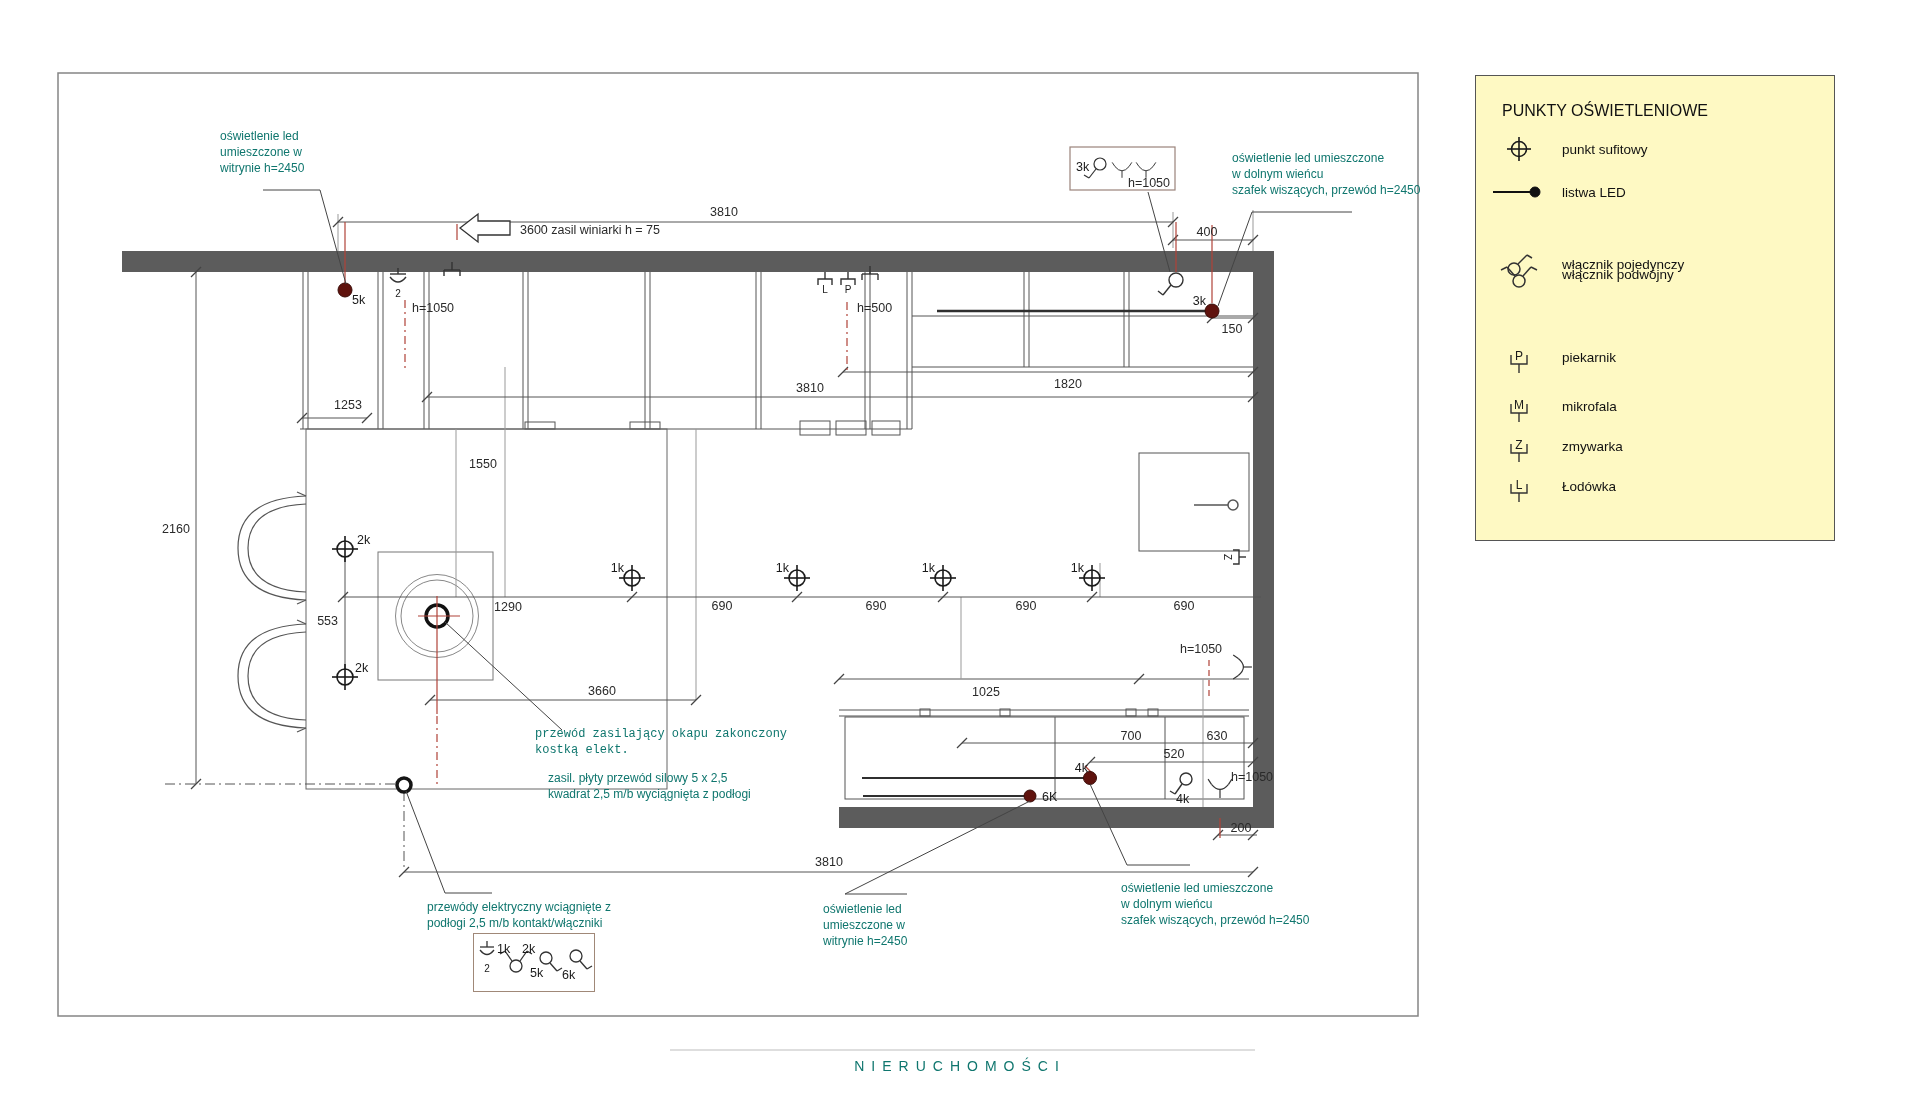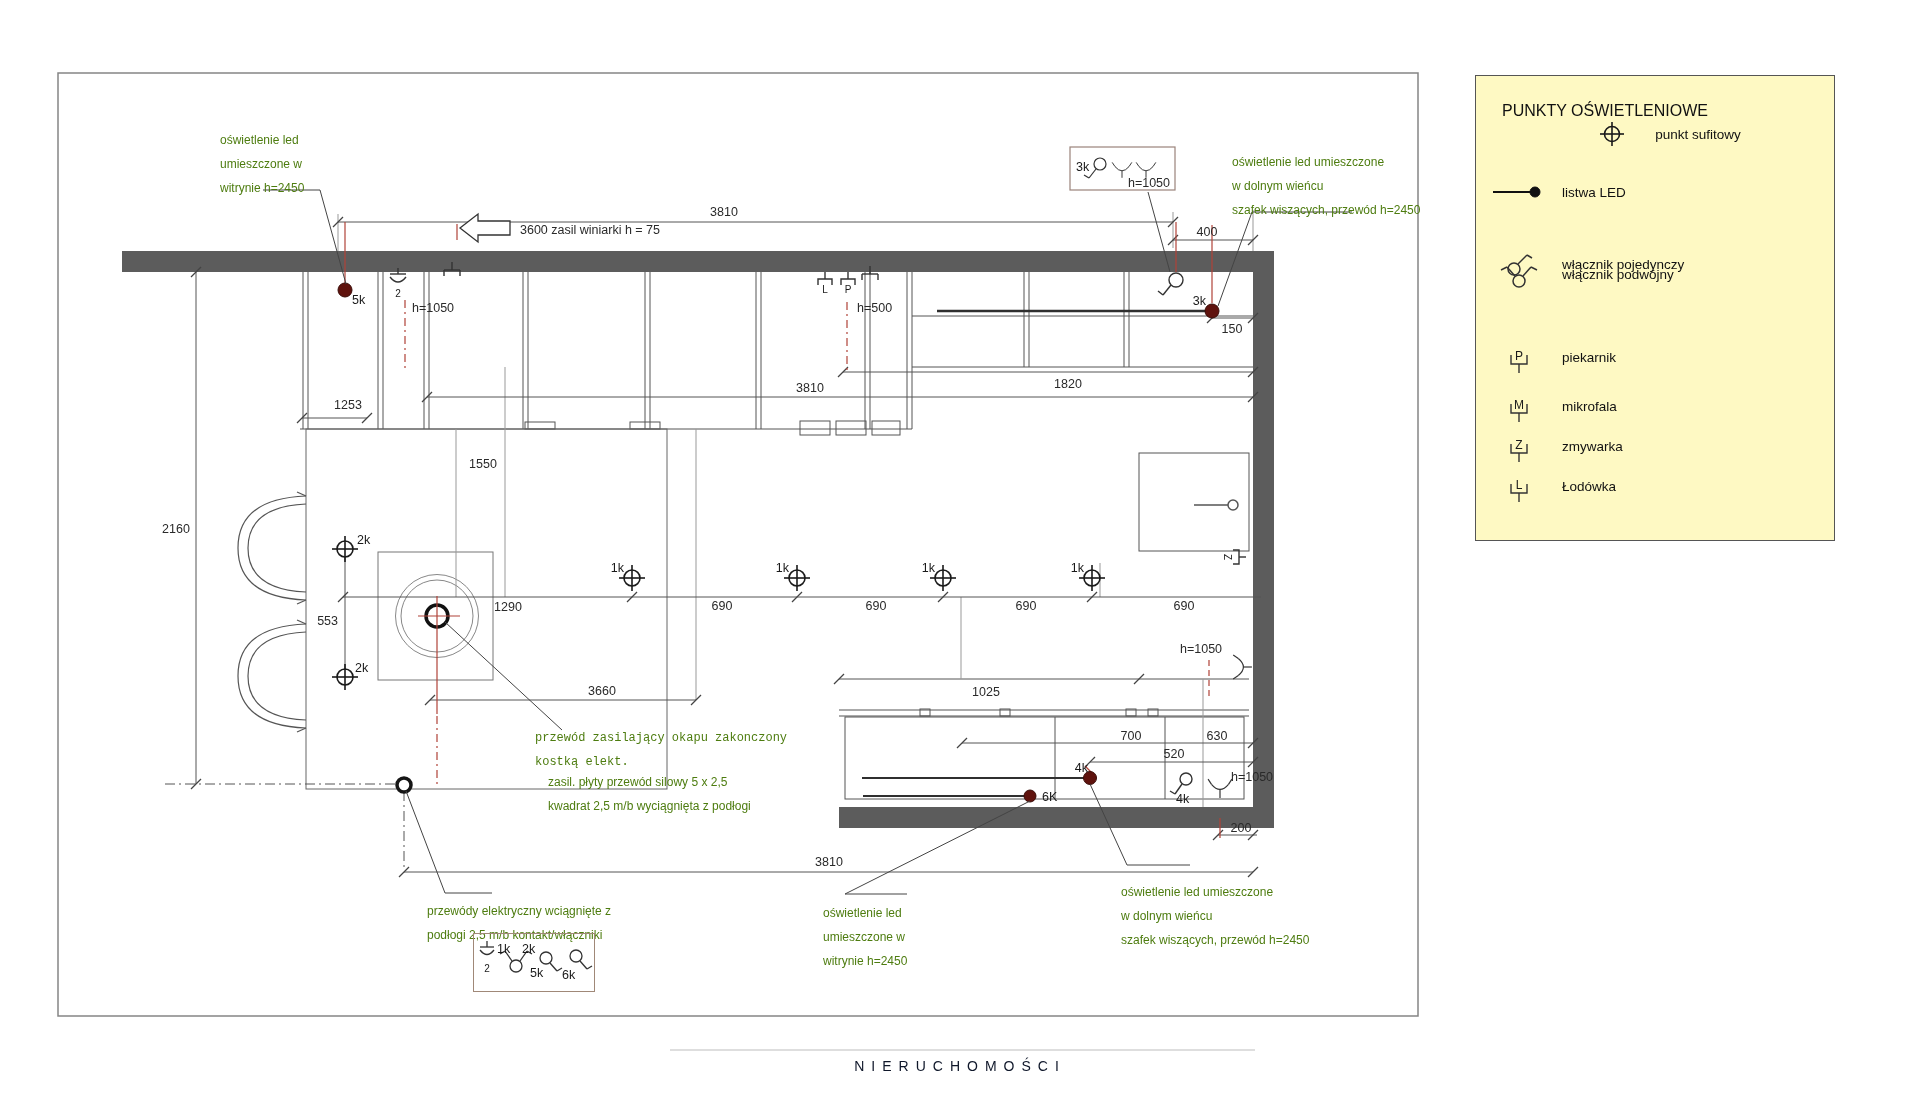--- a/index.html
+++ b/index.html
@@ -2,35 +2,35 @@
 <html><head>
 <meta charset="utf-8">
 <style>
   html,body{margin:0;padding:0;background:#fff;}
   #stage{position:relative;width:1920px;height:1099px;background:#ffffff;overflow:hidden;
          font-family:"Liberation Sans",sans-serif;}
   svg text{font-family:"Liberation Sans",sans-serif;}
   .dim{font-size:12.5px;fill:#2a2a2a;}
   .ptlabel{font-size:12.5px;fill:#1a1a1a;}
   .small{font-size:10px;fill:#1a1a1a;}
-  .ann{position:absolute;font-size:12px;line-height:24px;color:#4d7c0f;white-space:pre-line;}
+  .ann{position:absolute;font-size:12px;line-height:16px;color:#0f766e;white-space:pre-line;}
   
   #legend{position:absolute;left:1475px;top:75px;width:358px;height:464px;
           border:1.5px solid #555;background:#fef9c3;text-decoration:underline;}
   #legend .title{position:absolute;left:26px;top:26px;font-size:16px;color:#111;}
   .lrow{position:absolute;left:0;width:100%;height:30px;display:flex;align-items:center;}
   .lsym{width:86px;display:flex;justify-content:center;flex:0 0 86px;}
   .llabel{font-size:13.5px;color:#111;}
   
   #wm{position:absolute;left:960px;top:1008px;transform:translateX(-50%);
       font-family:"Liberation Serif",serif;font-size:36px;color:#fdfdfd;
       -webkit-text-stroke:1.2px #cccccc;text-stroke:1.2px #cccccc;white-space:nowrap;}
   #wmline{position:absolute;left:670px;top:1049px;width:585px;border-top:2px solid #dedede;}
   #wmsub{position:absolute;left:960px;top:1058px;transform:translateX(-50%);
-      font-size:14px;letter-spacing:7px;color:#0f172a;white-space:nowrap;}
+      font-size:14px;letter-spacing:7px;color:#0f766e;white-space:nowrap;}
   
   #symbox{position:absolute;left:473px;top:933px;width:120px;height:57px;border:1px solid #a08878;}
   
 </style>
 </head>
 <body>
 
 <div id="stage">
 
   
@@ -421,21 +421,21 @@
 w dolnym wieńcu
 szafek wiszących, przewód h=2450</div>
 
   
   <div id="symbox"></div>
 
   
   <div id="legend">
     <div class="title">PUNKTY OŚWIETLENIOWE</div>
 
-    <div class="lrow" style="top:43px;justify-content:center;">
+    <div class="lrow" style="top:58px;">
       <span class="lsym">
         <svg width="44" height="30" viewBox="-22 -15 44 30" fill="none" stroke="#1a1a1a" stroke-width="1.6">
           <circle r="7.5"></circle>
             <line x1="-12" y1="0" x2="12" y2="0"></line>
             <line x1="0" y1="-12" x2="0" y2="12"></line>
         </svg>
         </span>
       <span class="llabel">punkt sufitowy</span>
     </div>
 

